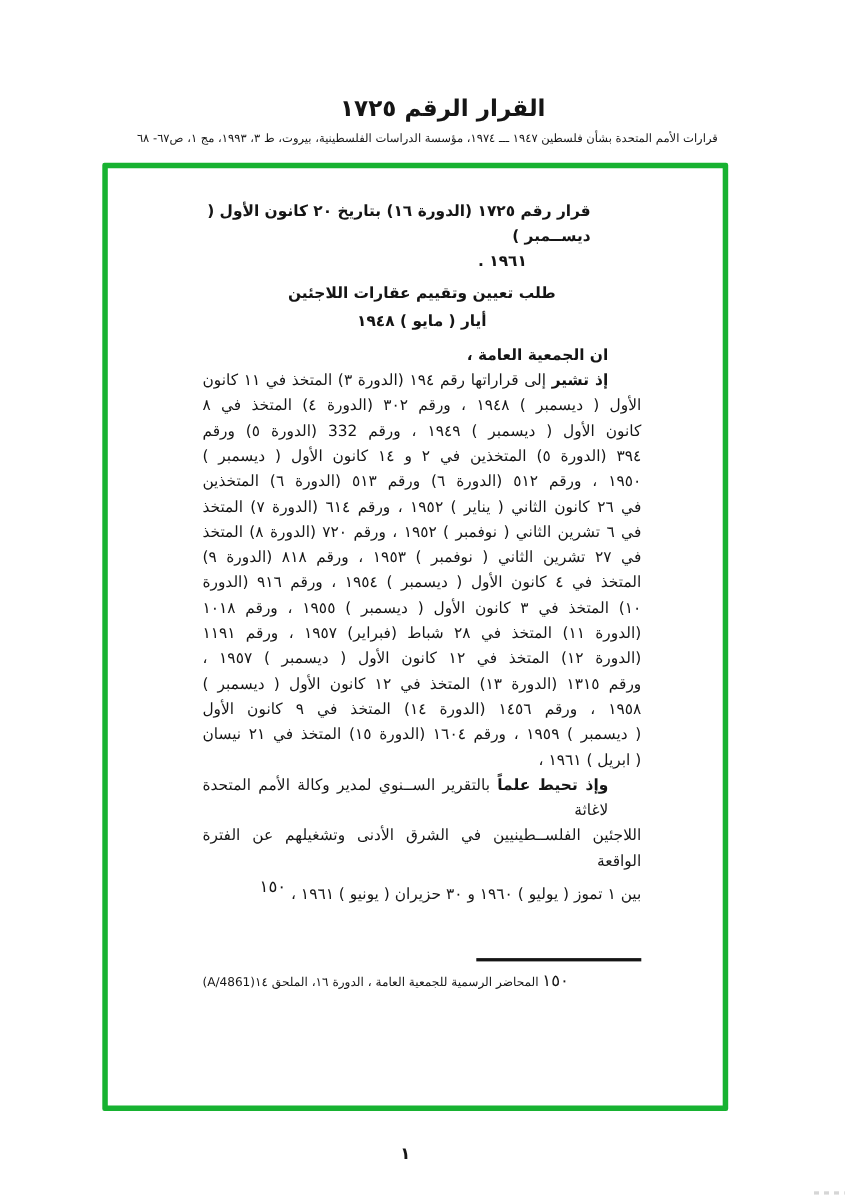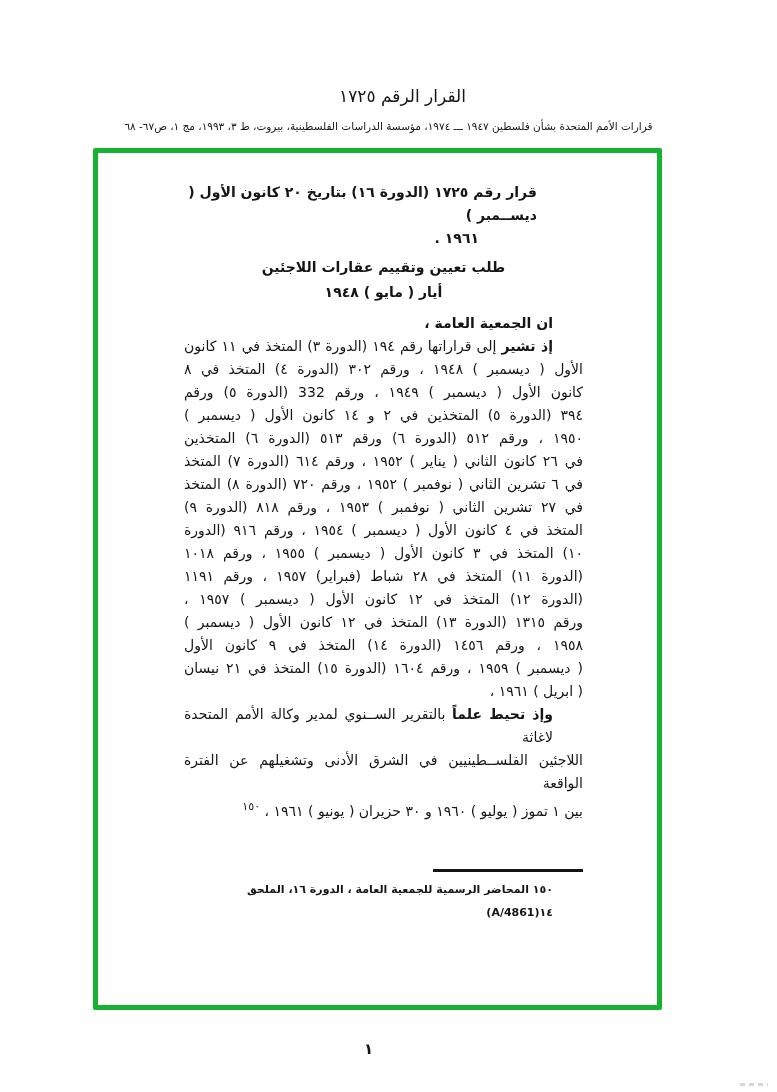--- a/index.html
+++ b/index.html
@@ -9,21 +9,21 @@
     width:777px; height:1092px;
     background:#ffffff;
     font-family:"DejaVu Sans", sans-serif;
     color:#151515;
     direction:rtl;
     overflow:hidden;
   }
   .doc-title {
     position:absolute; top:86px; left:0; right:0;
     text-align:center;
-    font-size:17px; font-weight:normal;
+    font-size:21px; font-weight:bold;
     letter-spacing:0.5px;
     margin-left:28px;
   }
   .source-line {
     position:absolute; top:120px; left:28px; right:28px;
     text-align:center;
     font-size:10.5px; font-weight:normal;
     white-space:nowrap;
   }
   .green-frame {
@@ -39,32 +39,32 @@
   }
   .heading-line { font-weight:bold; text-align:right; }
   .heading-line.h1 { padding-right:46px; }
   .heading-line.h2 { padding-right:104px; }
   .subtitle { margin-top:5px; text-align:center; font-weight:bold; line-height:25px; }
   .intro-line { font-weight:bold; margin-top:7px; }
   .tline { text-align:justify; text-align-last:justify; }
   .tline.last { text-align:justify; text-align-last:right; }
   .tline.indent { padding-right:30px; }
   .tline b { font-weight:bold; }
-  .tline sup, .fn-marker { font-size:11px; }
+  .tline sup, .fn-marker { font-size:15px; }
   .tline sup { vertical-align:6px; }
   .footnote-area { margin-top:46px; }
   .fn-divider {
     width:150px; height:0;
     border-top:3px solid #151515;
   }
   .fn-text {
     margin-top:6px;
     padding-right:30px;
-    font-size:11px; font-weight:bold;
-    text-align:right;
+    font-size:11px; font-weight:normal;
+    text-align:left;
   }
   .page-number {
     position:absolute; top:1040px; left:0; right:0;
     text-align:center;
     font-size:15px; font-weight:bold;
     transform:translateX(-20px); 
   }
   .corner-artifact {
     position:absolute; left:740px; top:1083px;
     width:28px; height:3px;

